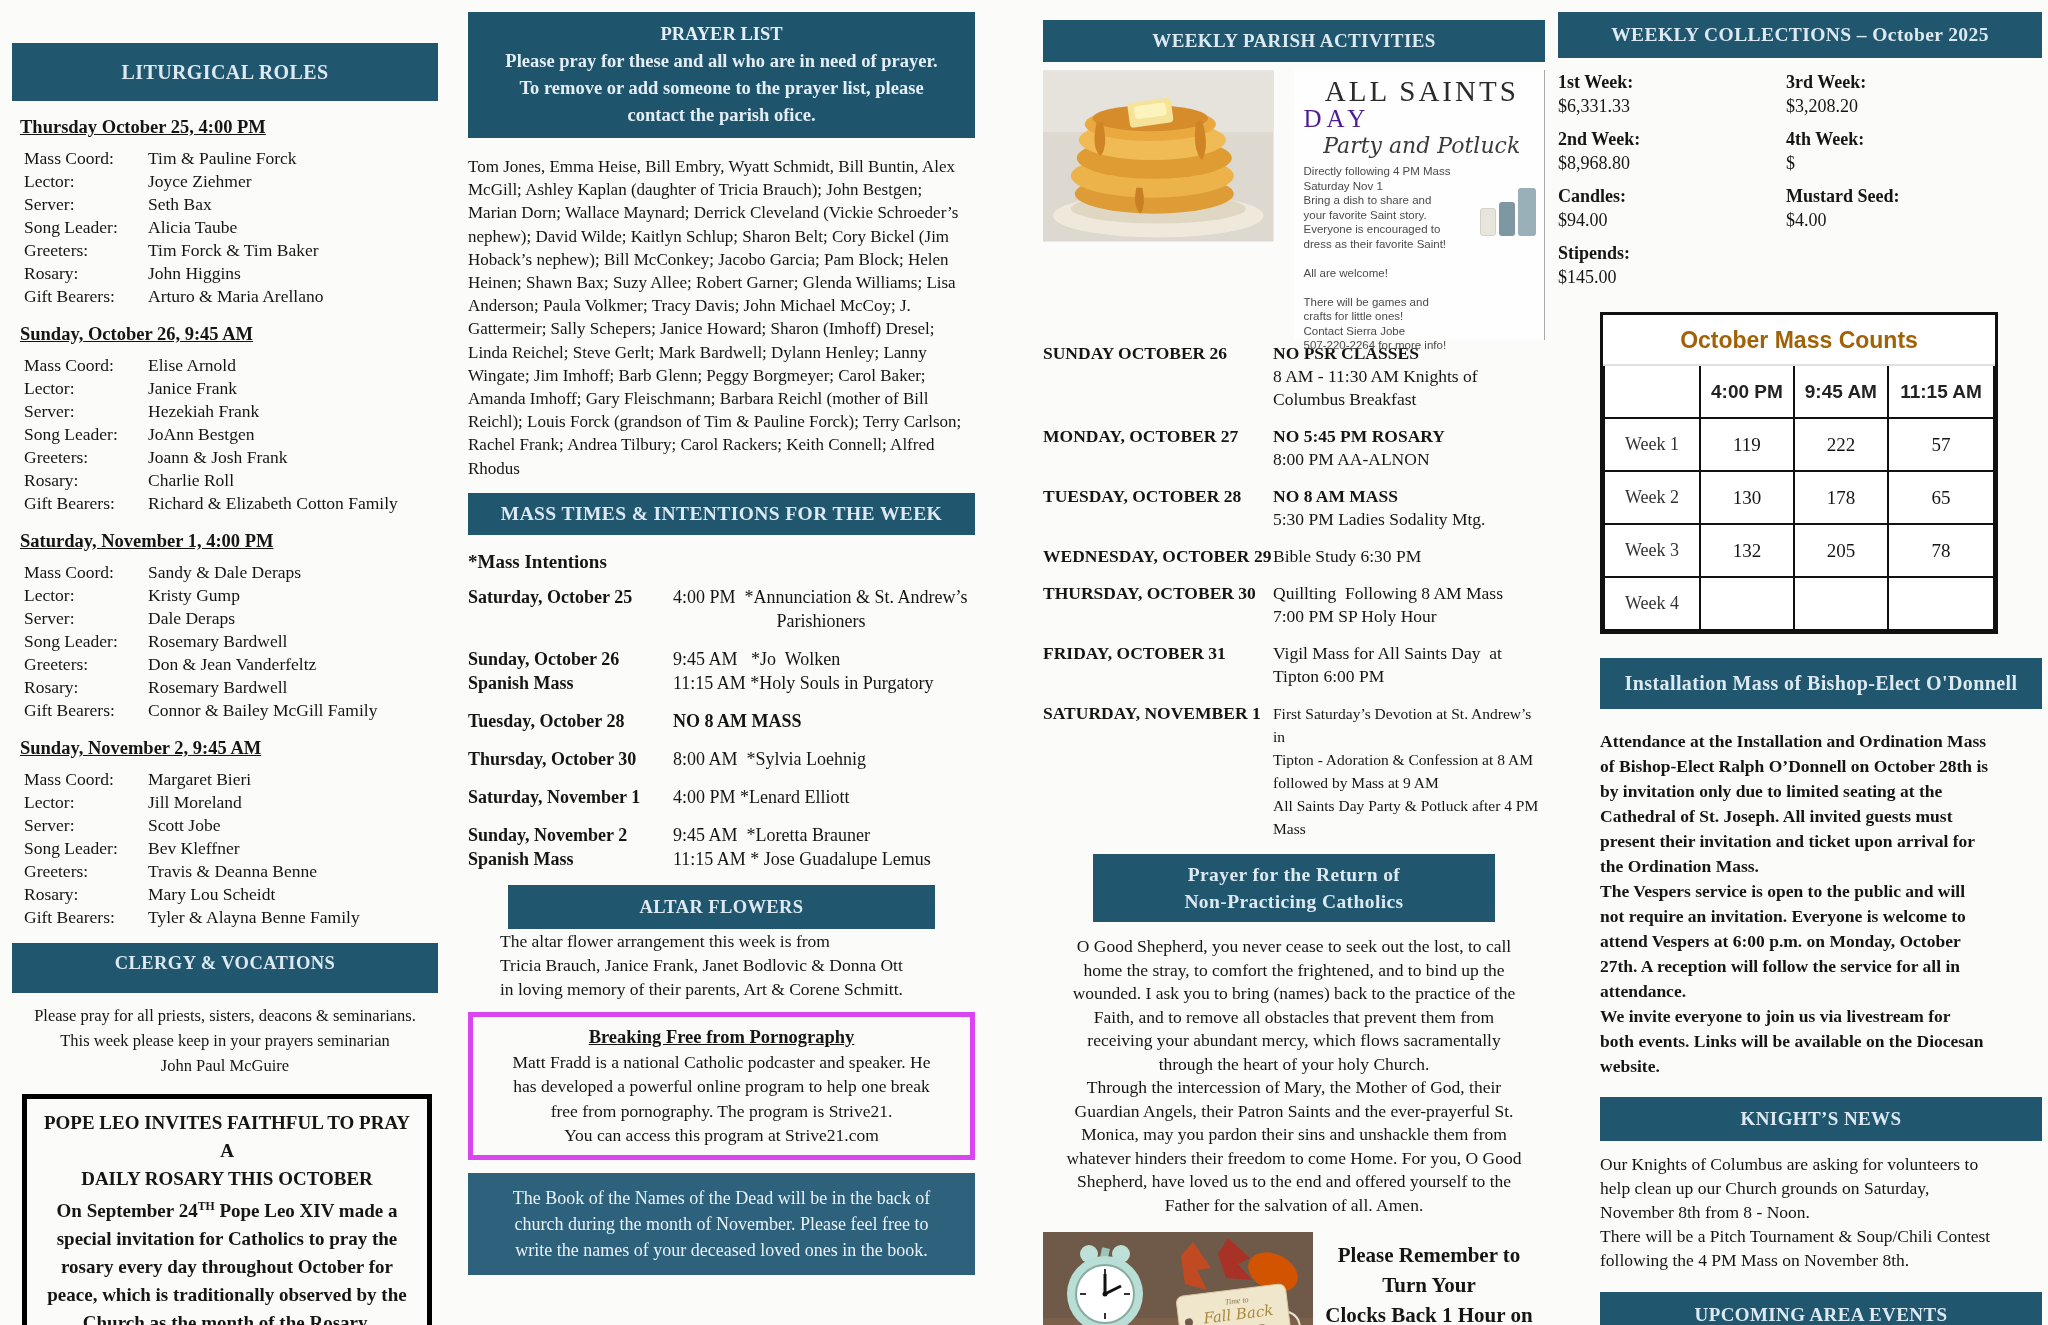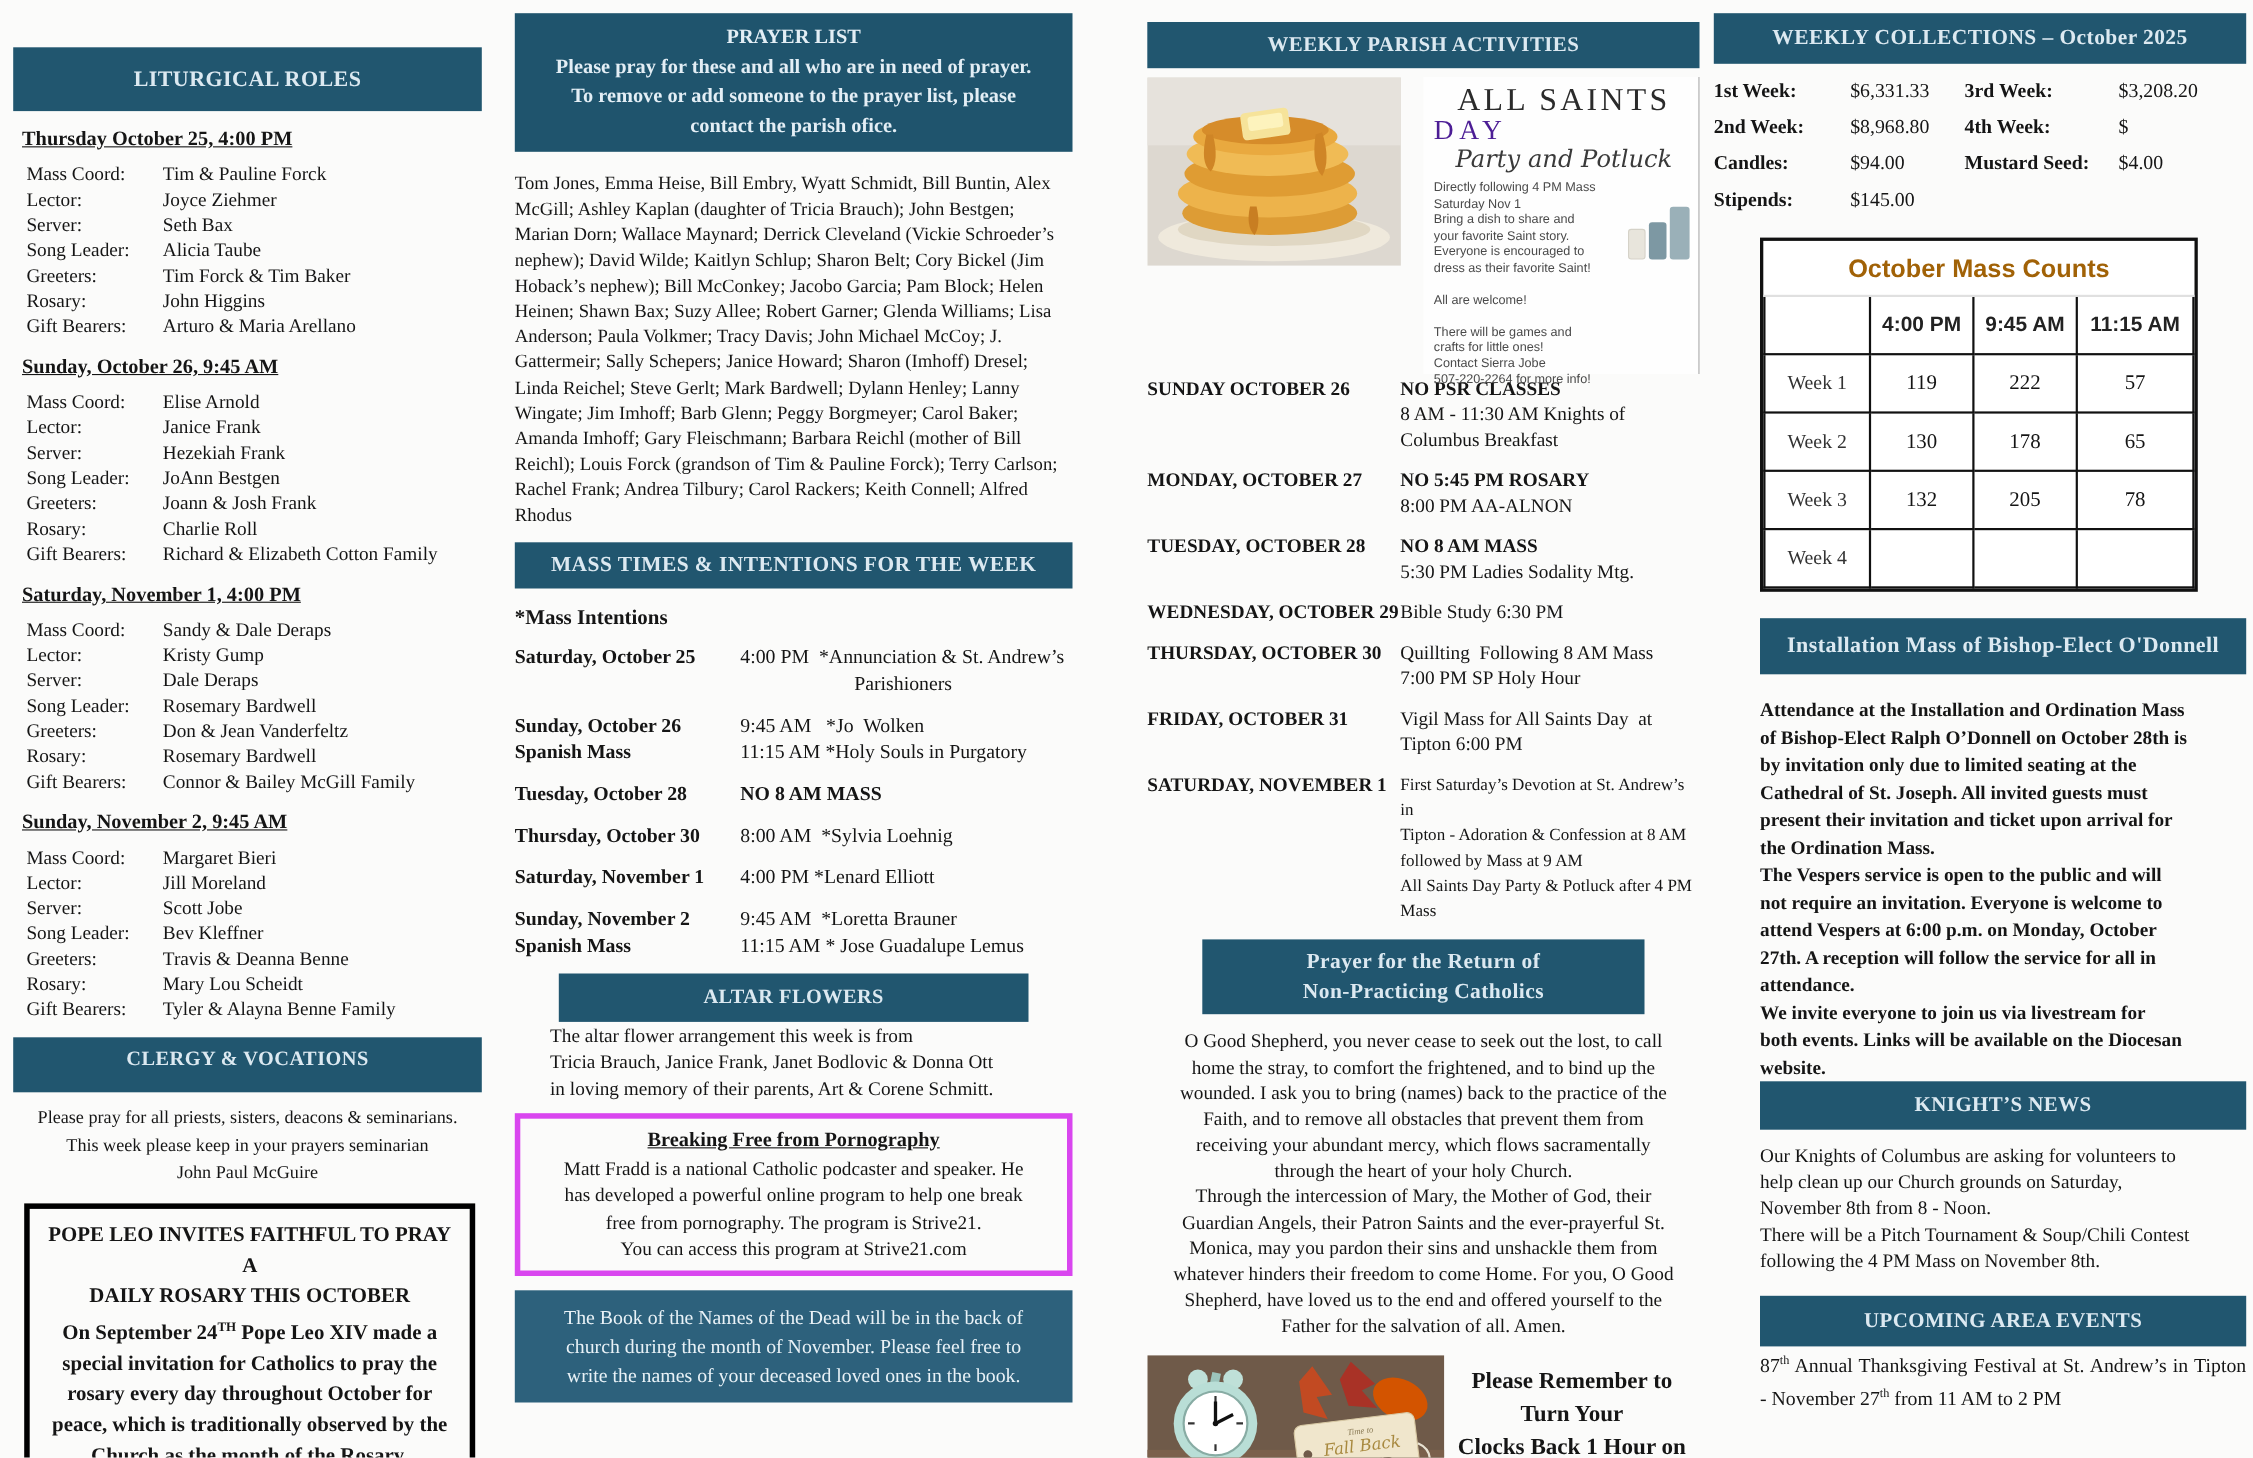--- a/index.html
+++ b/index.html
@@ -78,37 +78,37 @@
   .bottom-row{display:flex;margin-top:15px;}
   .clock-img{width:270px;height:132px;}
   .clock-text{flex:1;text-align:center;font-weight:bold;font-size:21px;line-height:30px;
     white-space:pre-line;margin-top:8px;}
 
   
   .bar4{height:46px;line-height:46px;font-size:19.5px;}
   .coll-grid{display:flex;margin-top:12px;font-size:18px;}
   .coll-left{width:228px;}
   .coll-right{flex:1;}
-  .coll-row{display:flex;margin-bottom:9px;line-height:24px;}
+  .coll-row{display:flex;margin-bottom:9px;line-height:24px;flex-direction:column;}
   .coll-label{font-weight:bold;width:124px;}
   .coll-right .coll-label{width:140px;}
   .coll-val{flex:1;}
   .inset{margin-left:42px;}
   .mc-wrap{margin-top:14px;width:392px;border:3px solid #111;background:#fff;
     font-family:"Liberation Sans", sans-serif;}
   .mc-title{text-align:center;font-weight:bold;font-size:23px;padding:12px 0 10px;
     border-bottom:2px solid #e0e0e0;color:#a16207;}
   .mc-table{width:100%;border-collapse:collapse;}
   .mc-table th,.mc-table td{border:2.5px solid #111;height:49px;text-align:center;}
   .mc-table tr:first-child th{border-top:none;font-size:19px;color:#222;}
   .mc-table .wk{font-weight:normal;font-size:18px;color:#333;width:92px;}
   .mc-table td{font-family:"Liberation Serif", serif;font-size:19px;}
   .install-bar{margin-top:24px;padding:14px 4px;font-size:20px;text-align:center;}
   .install-body{margin-top:20px;font-weight:bold;font-size:17.5px;line-height:25px;white-space:pre-line;}
-  .kn-bar{height:44px;line-height:44px;font-size:19px;}
+  .kn-bar{margin-top:18px;height:44px;line-height:44px;font-size:19px;}
   .kn-body{margin-top:11px;font-size:17.5px;line-height:24px;white-space:pre-line;}
   .up-bar{margin-top:20px;height:46px;line-height:46px;font-size:19px;}
   .up-body{margin-top:0;font-size:18px;line-height:26px;text-align:justify;}
 </style>
 </head>
 <body>
 
 <div id="col1" class="col">
   <div class="bar bar1">LITURGICAL ROLES</div>
 

